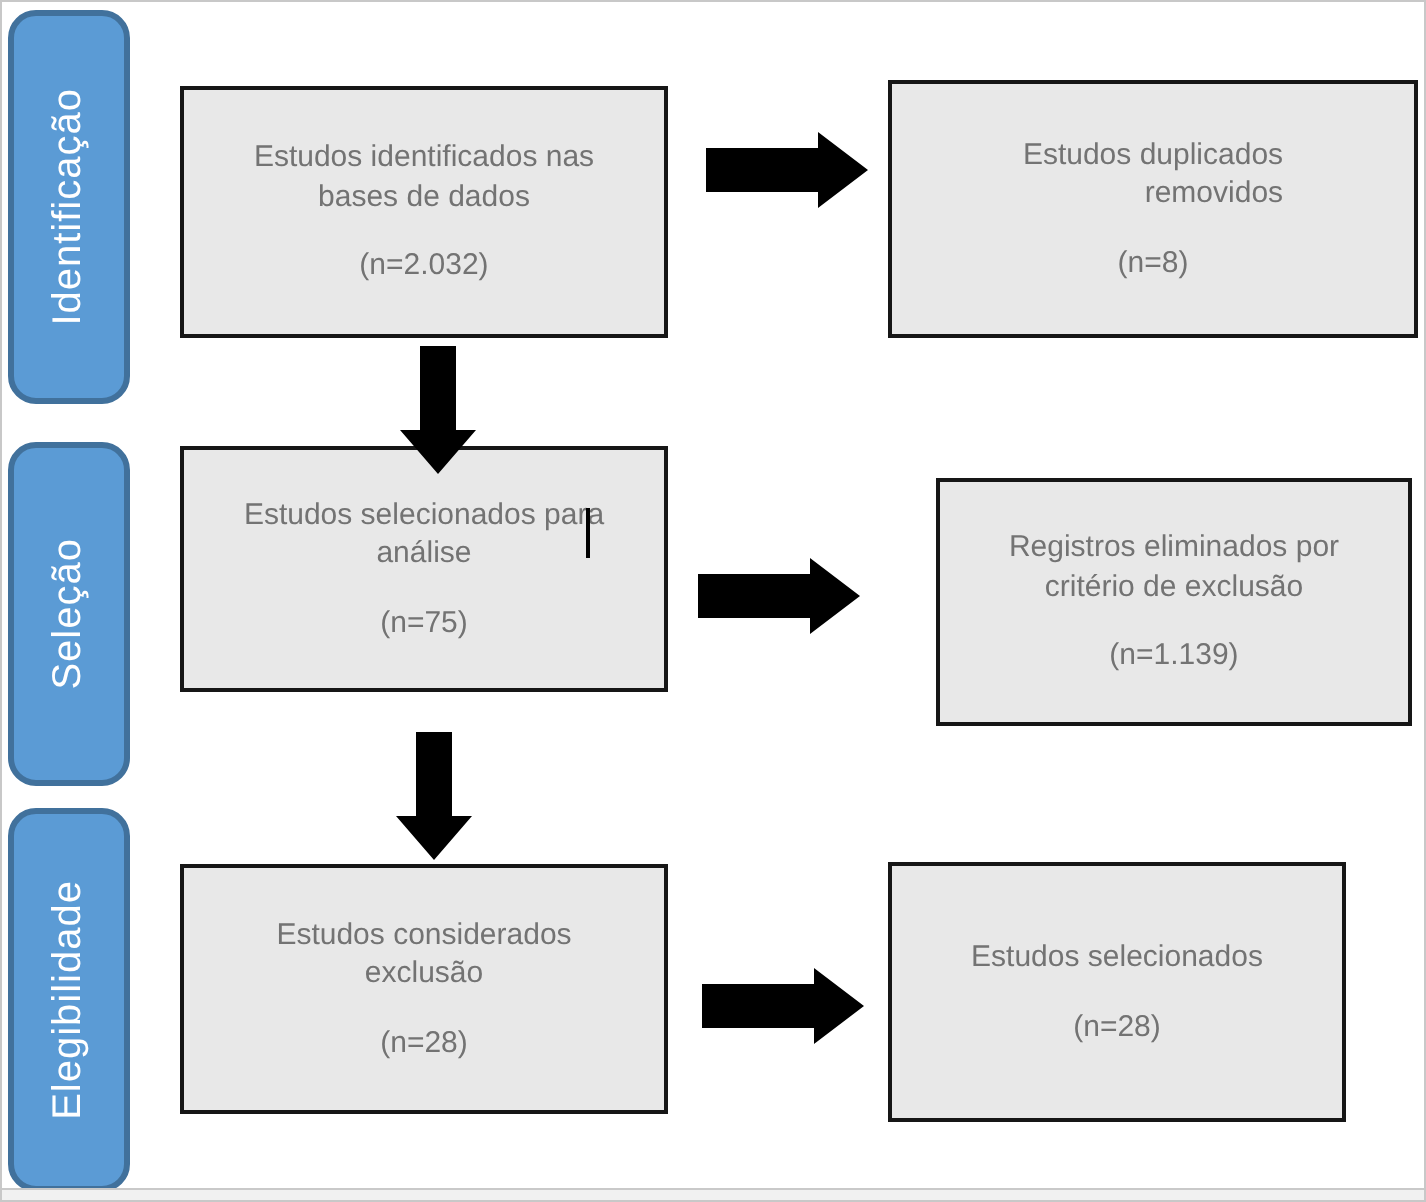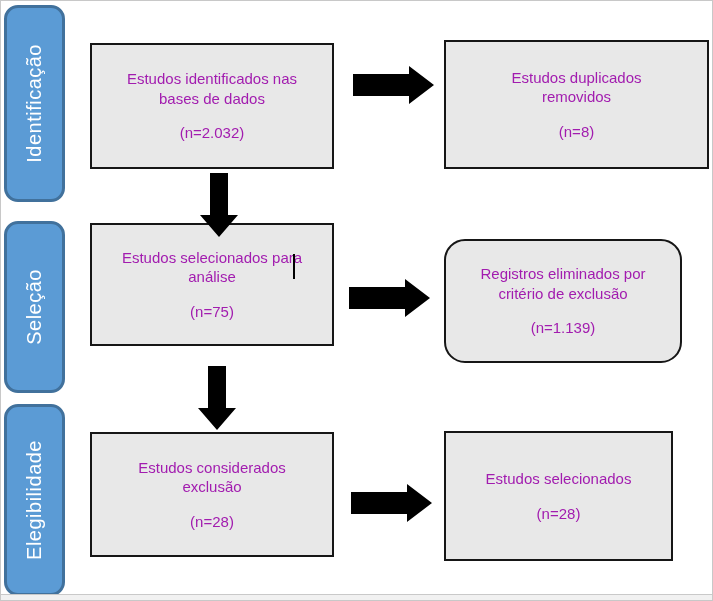--- a/index.html
+++ b/index.html
@@ -14,21 +14,21 @@
     display:flex;align-items:center;justify-content:center;
   }
   .stage-label{
     writing-mode:vertical-rl;transform:rotate(180deg);
     color:#ffffff;font-size:20px;letter-spacing:0.5px;white-space:nowrap;
   }
   .fbox{
     position:absolute;box-sizing:border-box;
     background:#e8e8e8;border:2px solid #161616;
     display:flex;flex-direction:column;align-items:center;justify-content:center;
-    gap:15px;text-align:center;color:#a21caf;font-size:15px;line-height:1.3;
+    gap:15px;text-align:center;color:#737373;font-size:15px;line-height:1.3;
     padding:4px 8px;
   }
   .box-text{white-space:pre-line;}
   .arrow{position:absolute;}
   .arrow svg{display:block;}
   .caret{position:absolute;width:2px;height:25px;background:#000000;}
   .page-edge{
     position:absolute;left:0;right:0;bottom:0;height:5px;
     background:#f1f1f1;border-top:1px solid #c9c9c9;
   }
@@ -46,32 +46,32 @@
   </div>
   <div class="stage" style="top:403px;height:192px;">
     <span class="stage-label">Elegibilidade</span>
   </div>
 
   <div class="fbox" style="left:89px;top:42px;width:244px;height:126px;">
     <div class="box-text">Estudos identificados nas
 bases de dados</div>
     <div class="box-count">(n=2.032)</div>
   </div>
-  <div class="fbox" style="left:443px;top:39px;width:265px;height:129px;">
+  <div class="fbox" style="left:443px;top:39px;width:265px;height:129px;text-align:right;">
     <div class="box-text">Estudos duplicados
 removidos</div>
     <div class="box-count">(n=8)</div>
   </div>
 
   <div class="fbox" style="left:89px;top:222px;width:244px;height:123px;">
     <div class="box-text">Estudos selecionados para
 análise</div>
     <div class="box-count">(n=75)</div>
   </div>
-  <div class="fbox" style="left:443px;top:238px;width:238px;height:124px;border-radius:21px;">
+  <div class="fbox" style="left:467px;top:238px;width:238px;height:124px;">
     <div class="box-text">Registros eliminados por
 critério de exclusão</div>
     <div class="box-count">(n=1.139)</div>
   </div>
 
   <div class="fbox" style="left:89px;top:431px;width:244px;height:125px;">
     <div class="box-text">Estudos considerados
 exclusão</div>
     <div class="box-count">(n=28)</div>
   </div>

